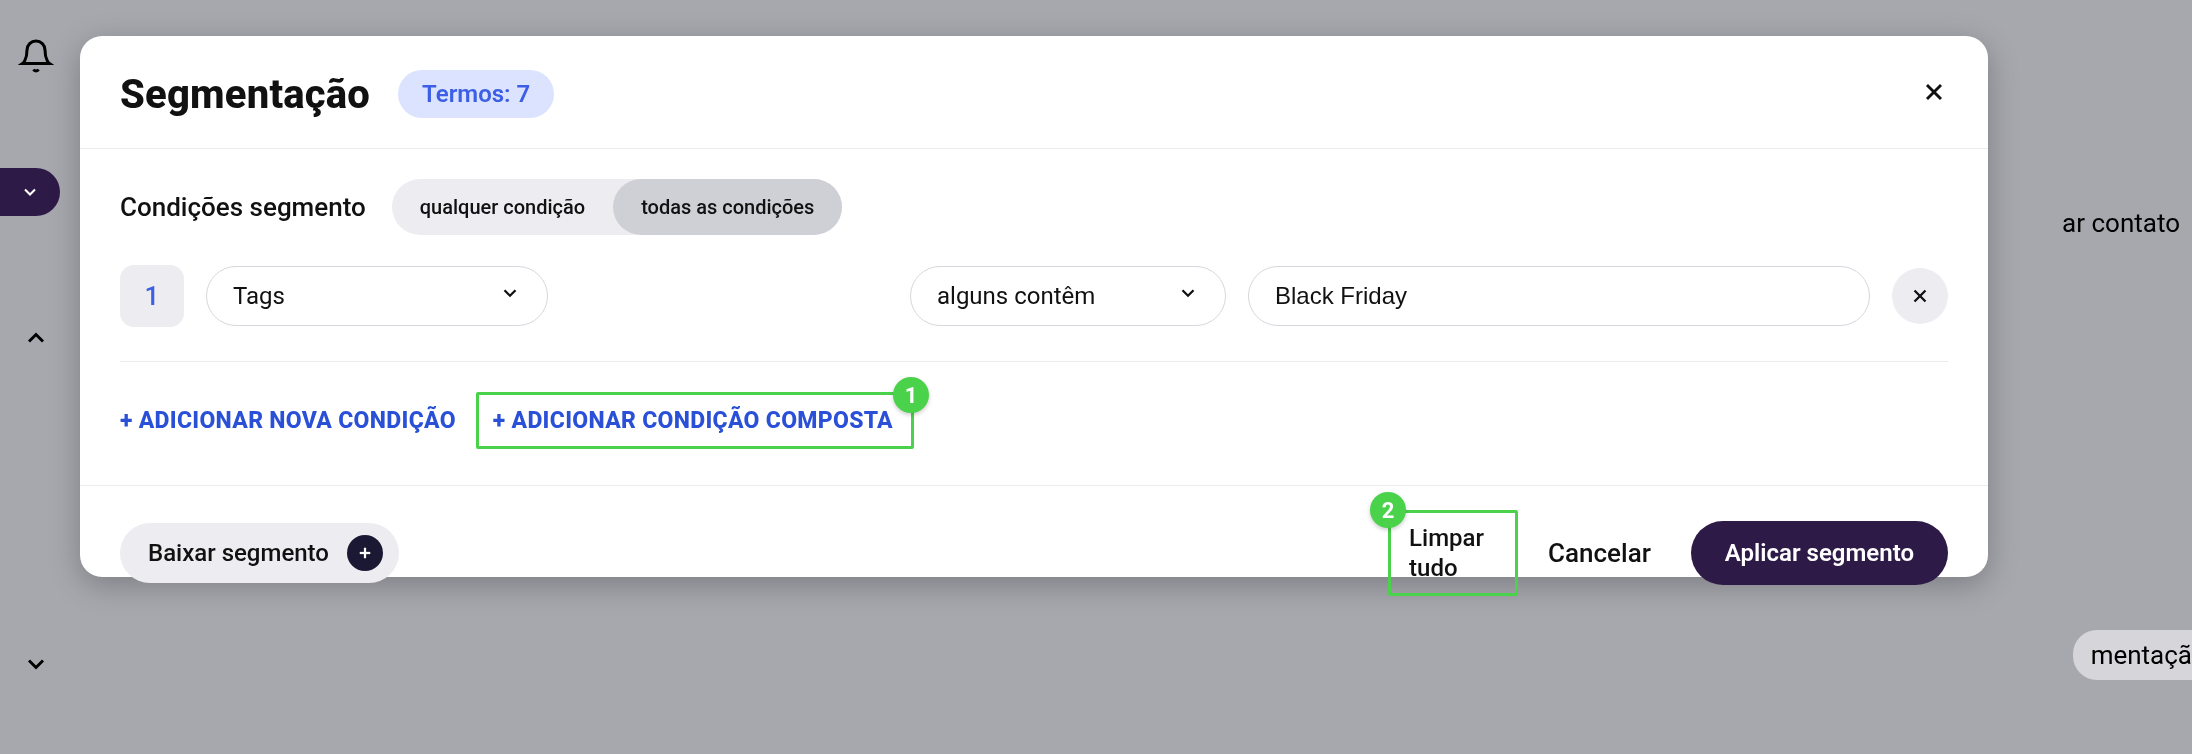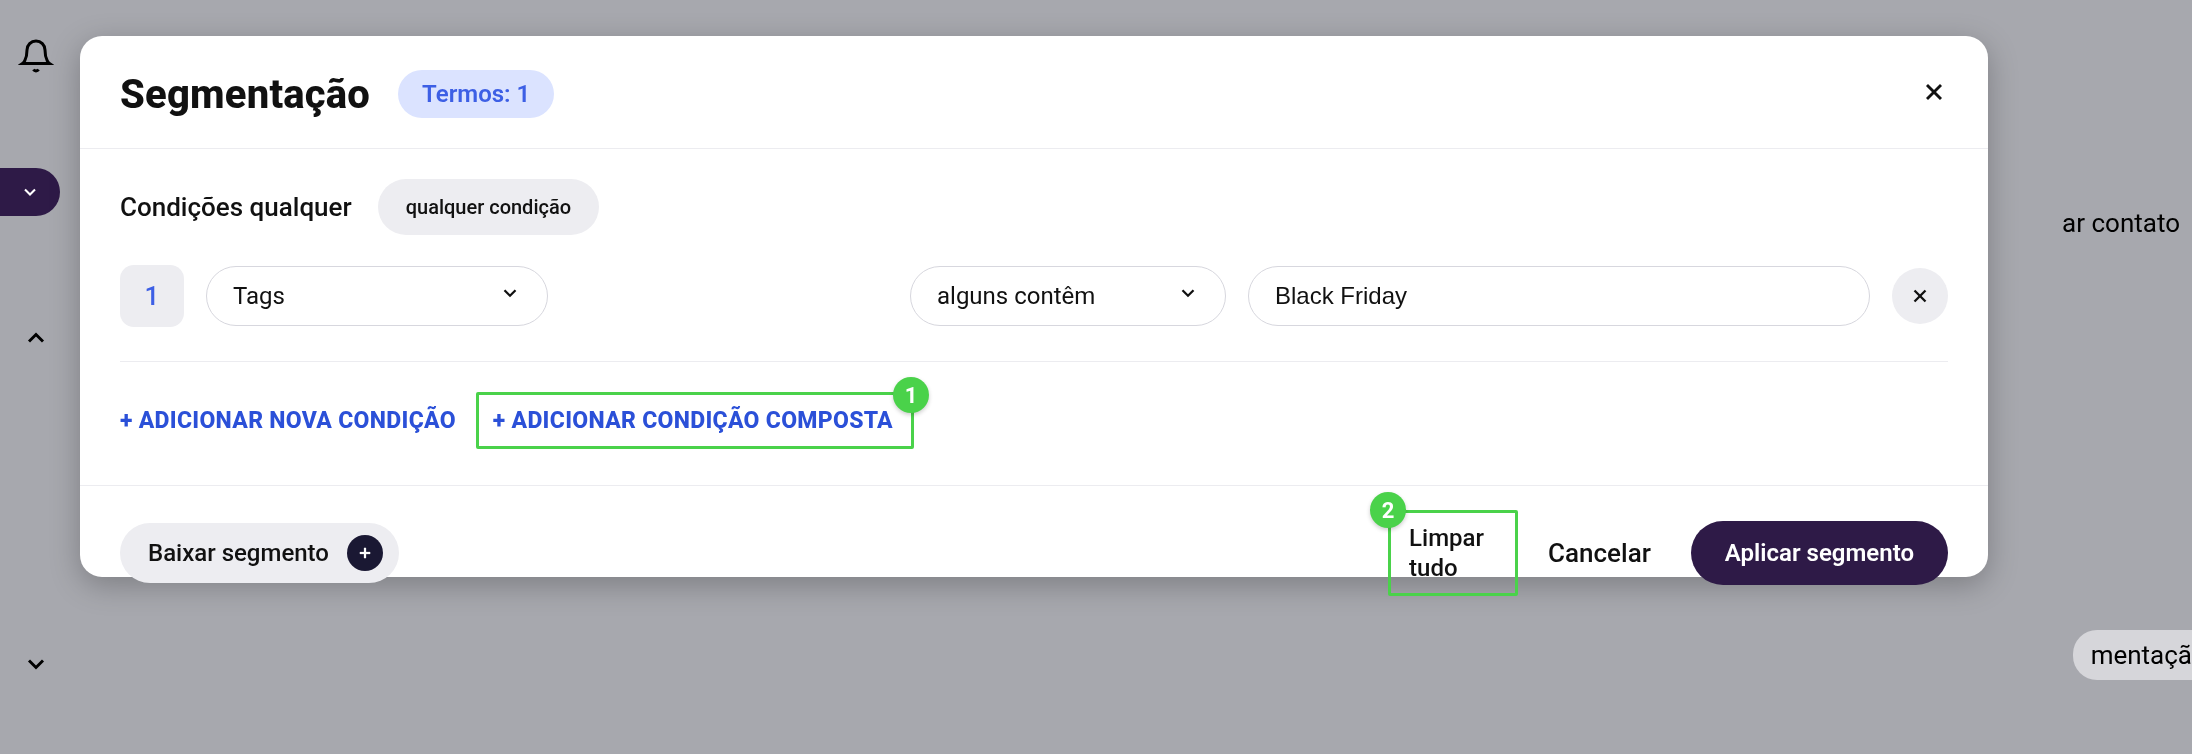--- a/index.html
+++ b/index.html
@@ -163,35 +163,36 @@
       <polyline points="6 9 12 15 18 9"></polyline>
     </svg>
 </div>
 <div class="bg-right-top">ar contato</div>
 <div class="bg-right-bottom">mentaçã</div>
 
 <div class="modal">
 
   <div class="modal-header">
     <div class="modal-title">Segmentação</div>
-    <div class="termos-pill">Termos: 1</div>
+    <div class="termos-pill">Termos: 7</div>
     <div class="modal-close">
       <svg viewBox="0 0 24 24" fill="none" stroke="currentColor" stroke-width="2.5">
           <line x1="18" y1="6" x2="6" y2="18"></line>
           <line x1="6" y1="6" x2="18" y2="18"></line>
         </svg>
     </div>
   </div>
 
   <div class="modal-body">
 
     <div class="cond-header">
-      <div class="cond-header-label">Condições qualquer</div>
+      <div class="cond-header-label">Condições segmento</div>
       <div class="seg-toggle">
         <div class="opt">qualquer condição</div>
+        <div class="opt selected">todas as condições</div>
       </div>
     </div>
 
     <div class="cond-row">
       <div class="num-badge">1</div>
 
       <div class="select field">
         <span>Tags</span>
         <span class="chev">
           <svg viewBox="0 0 24 24" fill="none" stroke="currentColor" stroke-width="2.5">

